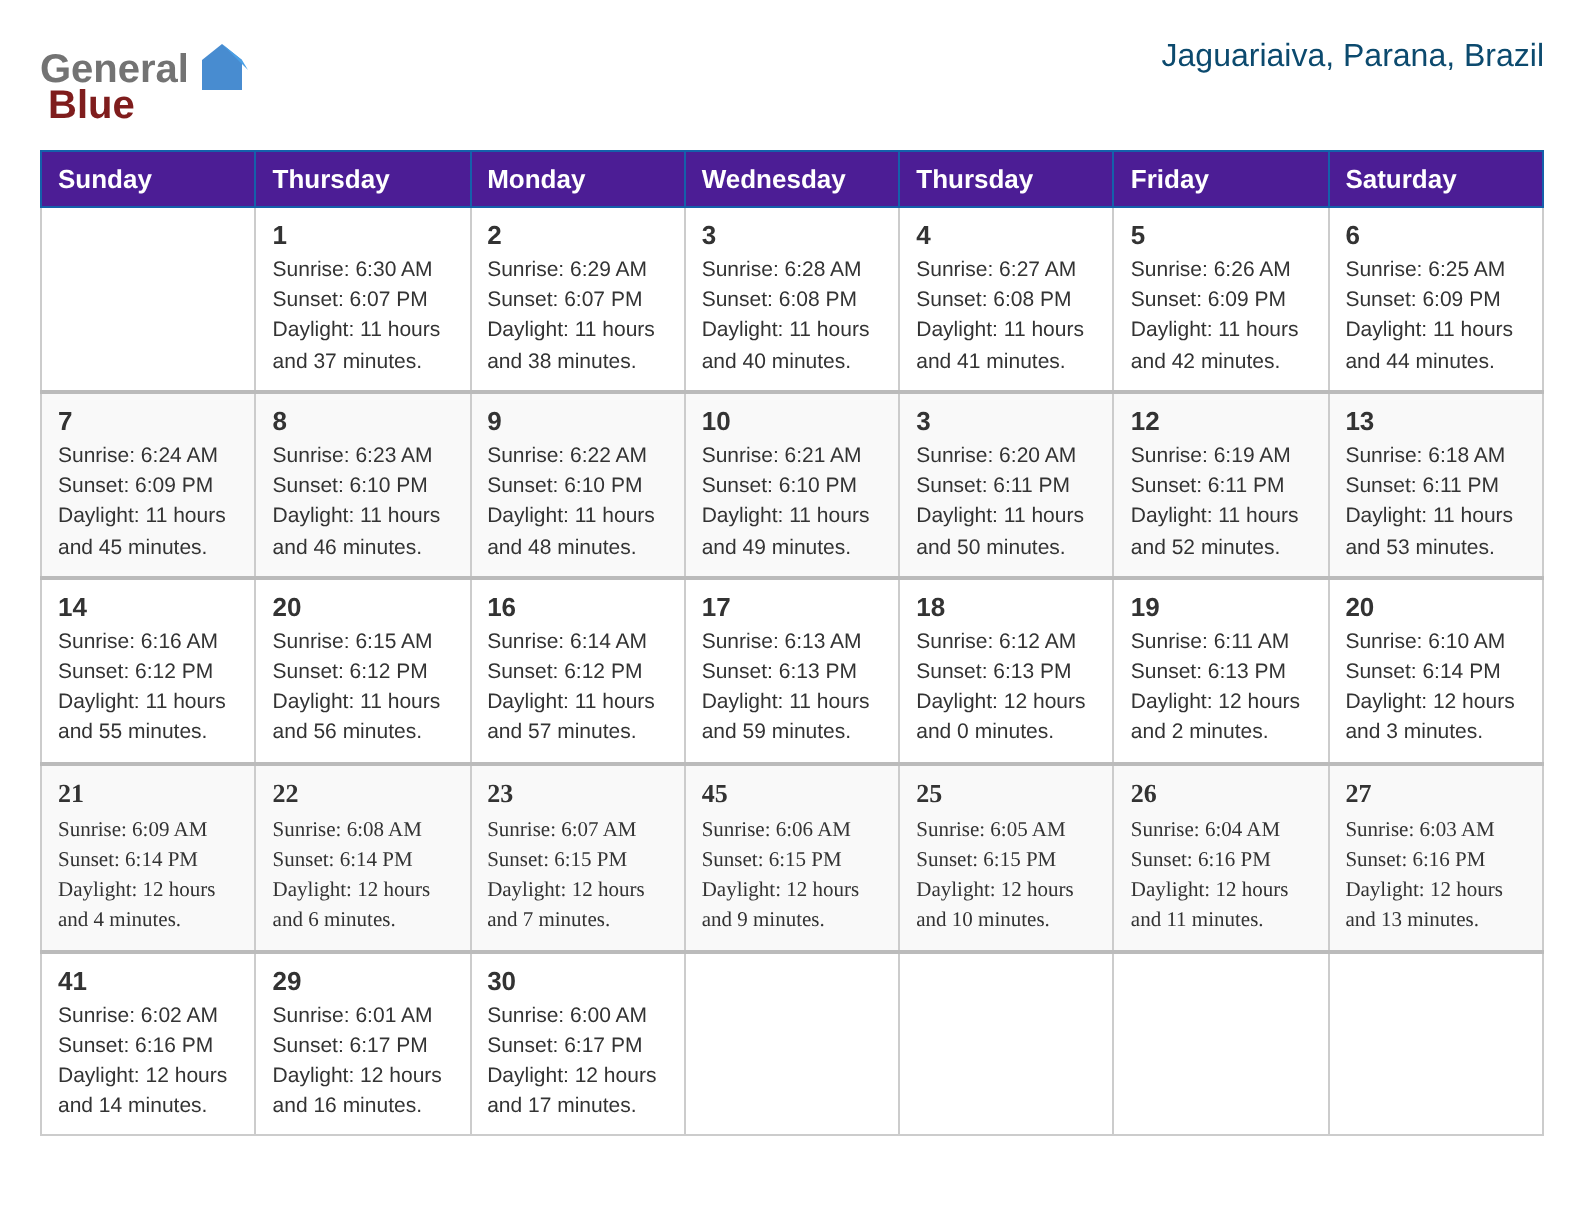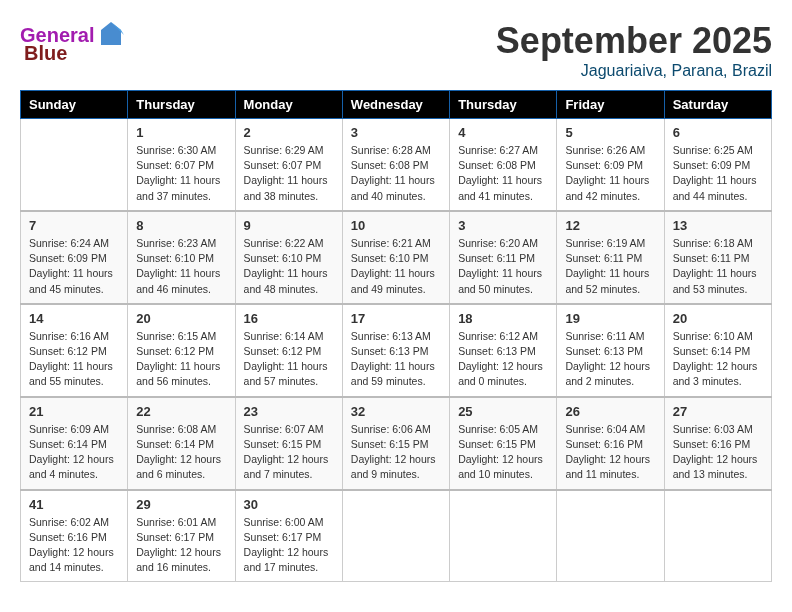--- a/index.html
+++ b/index.html
@@ -16,21 +16,21 @@
       align-items: flex-start;
       margin-bottom: 10px;
     }
     .logo {
       display: flex;
       align-items: center;
     }
     .logo-text-general {
       font-size: 20px;
       font-weight: bold;
-      color: #a21caf;
+      color: #737373;
     }
     .logo-text-blue {
       font-size: 20px;
       font-weight: bold;
       color: #7f1d1d;
     }
     .logo-icon {
       width: 30px;
       height: 30px;
       margin-left: 2px;
@@ -46,21 +46,21 @@
     .location-subtitle {
       font-size: 16px;
       color: #0c4a6e;
     }
     .calendar {
       width: 100%;
       border-collapse: collapse;
       border: 1px solid #ccc;
     }
     .calendar th {
-      background-color: #000000;
+      background-color: #4c1d95;
       color: #fff;
       font-size: 13px;
       font-weight: bold;
       padding: 6px 8px;
       text-align: left;
       border: 1px solid #1560aa;
     }
     .calendar td {
       vertical-align: top;
       padding: 6px 8px;
@@ -99,21 +99,20 @@
         <span class="logo-text-general">General</span>
         <svg class="logo-icon" viewBox="0 0 30 30" xmlns="http://www.w3.org/2000/svg">
           <polygon points="5,25 25,25 25,10 15,2 5,10" fill="#1a6fc4" opacity="0.8"></polygon>
           <polygon points="15,2 28,15 25,10" fill="#4aa0e6"></polygon>
         </svg>
       </div>
       <span class="logo-text-blue" style="margin-top:-8px;margin-left:4px;">Blue</span>
     </div>
   </div>
   <div class="title-section">
-    <div class="month-title">September 2025</div>
     <div class="location-subtitle">Jaguariaiva, Parana, Brazil</div>
   </div>
 </div>
 
 <table class="calendar">
   <thead>
     <tr>
     <th>Sunday</th>
         <th>Thursday</th>
         <th>Monday</th>
@@ -204,35 +203,35 @@
         </td>
         <td>
           <span class="day-number">19</span>
           <div class="day-info">Sunrise: 6:11 AM<br>Sunset: 6:13 PM<br>Daylight: 12 hours<br>and 2 minutes.</div>
         </td>
         <td>
           <span class="day-number">20</span>
           <div class="day-info">Sunrise: 6:10 AM<br>Sunset: 6:14 PM<br>Daylight: 12 hours<br>and 3 minutes.</div>
         </td>
       </tr>
-      <tr style="border-top: 2px solid rgb(187, 187, 187);">
+      <tr style="border-top: 2px solid rgb(187, 187, 187); font-family: Liberation Serif, serif;">
         <td>
           <span class="day-number">21</span>
           <div class="day-info">Sunrise: 6:09 AM<br>Sunset: 6:14 PM<br>Daylight: 12 hours<br>and 4 minutes.</div>
         </td>
         <td>
           <span class="day-number">22</span>
           <div class="day-info">Sunrise: 6:08 AM<br>Sunset: 6:14 PM<br>Daylight: 12 hours<br>and 6 minutes.</div>
         </td>
         <td>
           <span class="day-number">23</span>
           <div class="day-info">Sunrise: 6:07 AM<br>Sunset: 6:15 PM<br>Daylight: 12 hours<br>and 7 minutes.</div>
         </td>
         <td>
-          <span class="day-number">32</span>
+          <span class="day-number">45</span>
           <div class="day-info">Sunrise: 6:06 AM<br>Sunset: 6:15 PM<br>Daylight: 12 hours<br>and 9 minutes.</div>
         </td>
         <td>
           <span class="day-number">25</span>
           <div class="day-info">Sunrise: 6:05 AM<br>Sunset: 6:15 PM<br>Daylight: 12 hours<br>and 10 minutes.</div>
         </td>
         <td>
           <span class="day-number">26</span>
           <div class="day-info">Sunrise: 6:04 AM<br>Sunset: 6:16 PM<br>Daylight: 12 hours<br>and 11 minutes.</div>
         </td>

